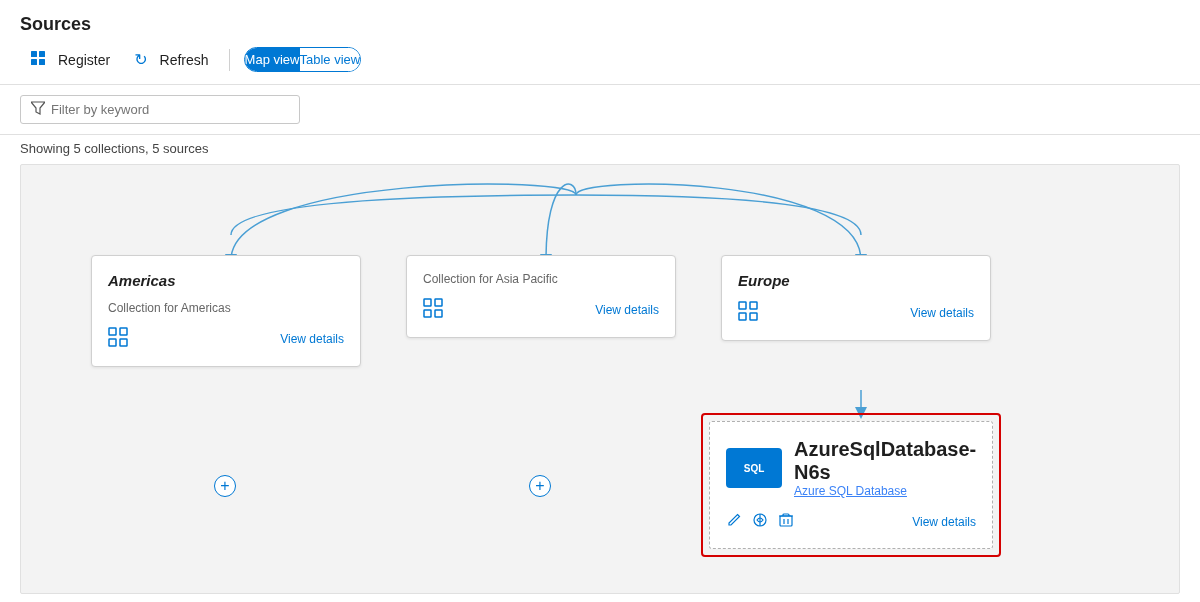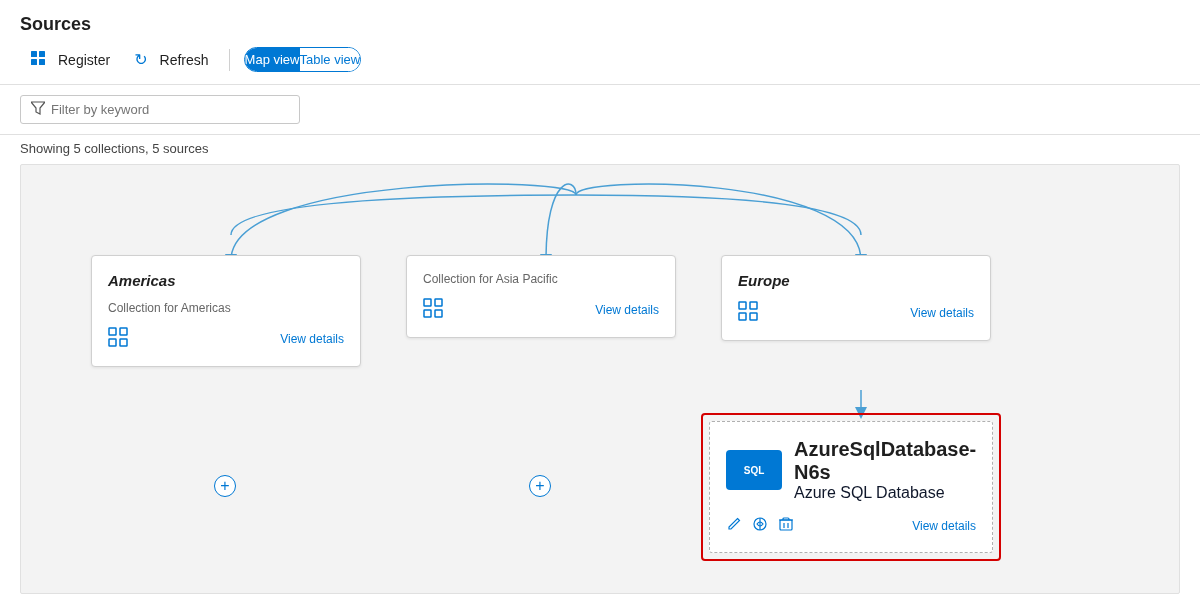--- a/index.html
+++ b/index.html
@@ -193,22 +193,23 @@
       color: #fff;
       font-size: 10px;
       font-weight: 700;
       flex-shrink: 0;
     }
     .source-card-name {
       font-size: 20px;
       font-weight: 600;
     }
     .source-card-type {
-      font-size: 16px;
-      color: #0f172a;
+      font-size: 12px;
+      color: #3b82f6;
+      text-decoration: underline;
     }
     .source-card-actions {
       display: flex;
       align-items: center;
       gap: 10px;
     }
     .action-icon {
       color: #0078d4;
       font-size: 16px;
       cursor: pointer;

